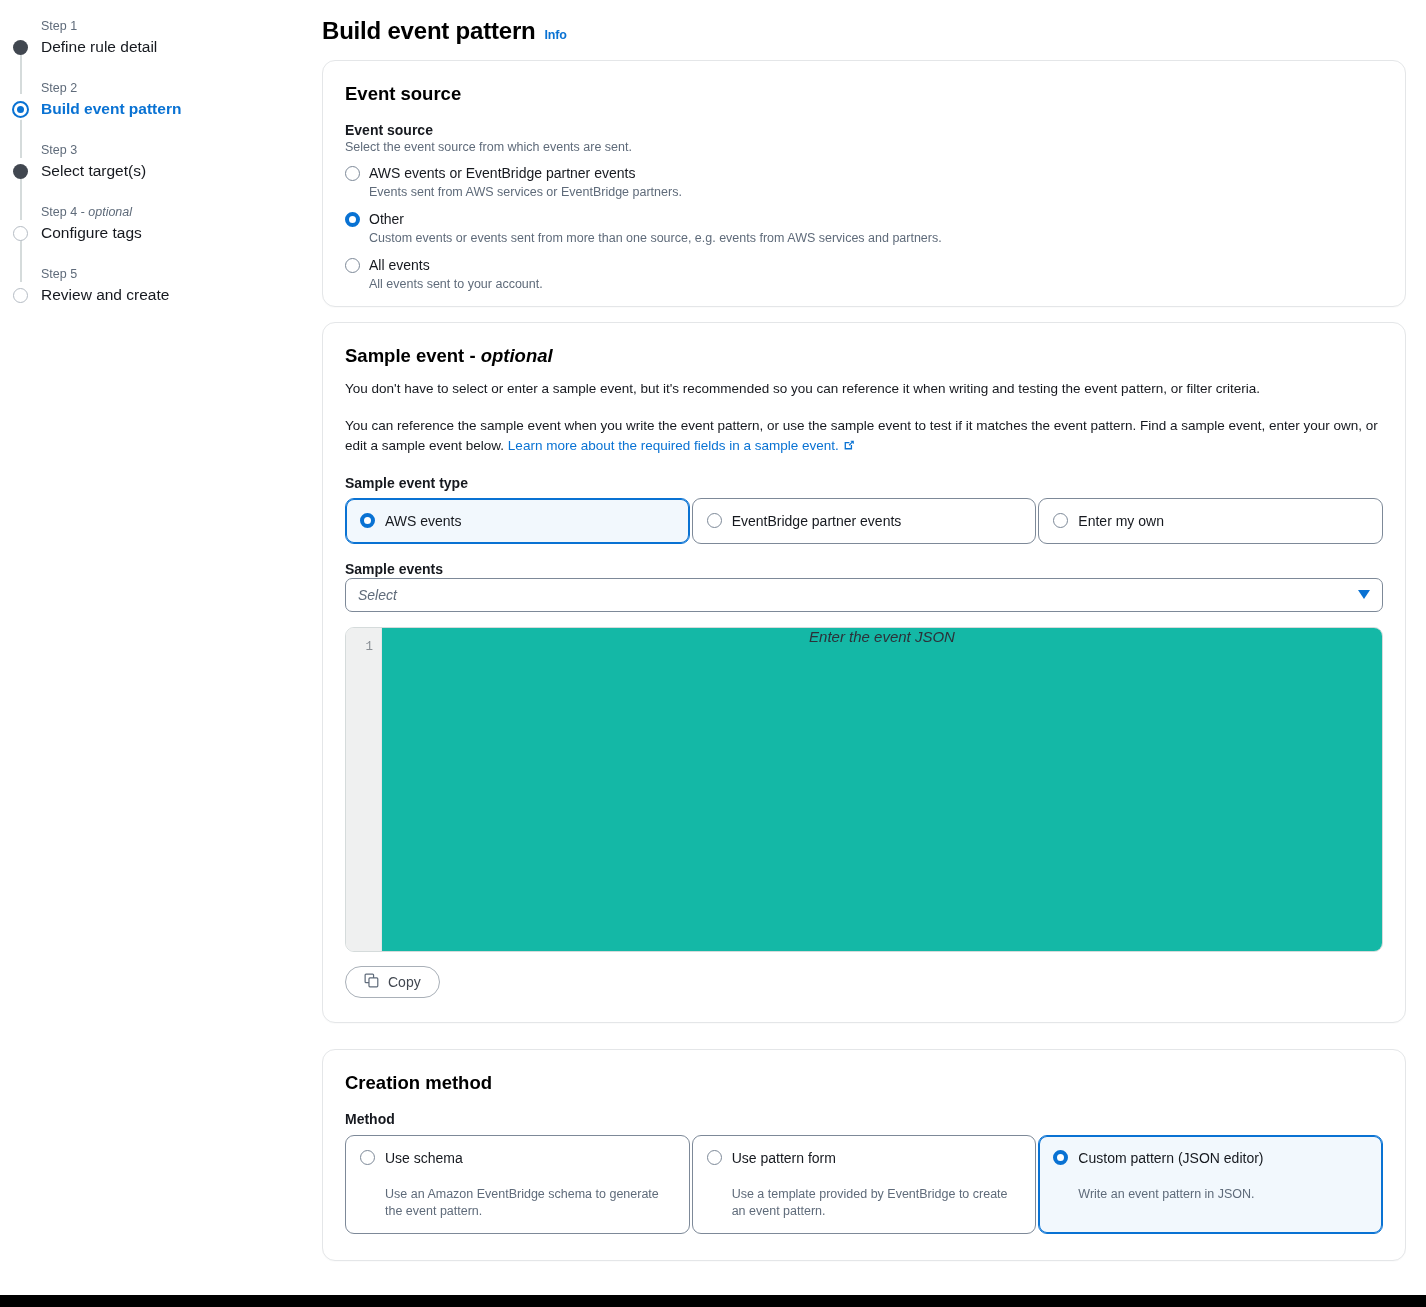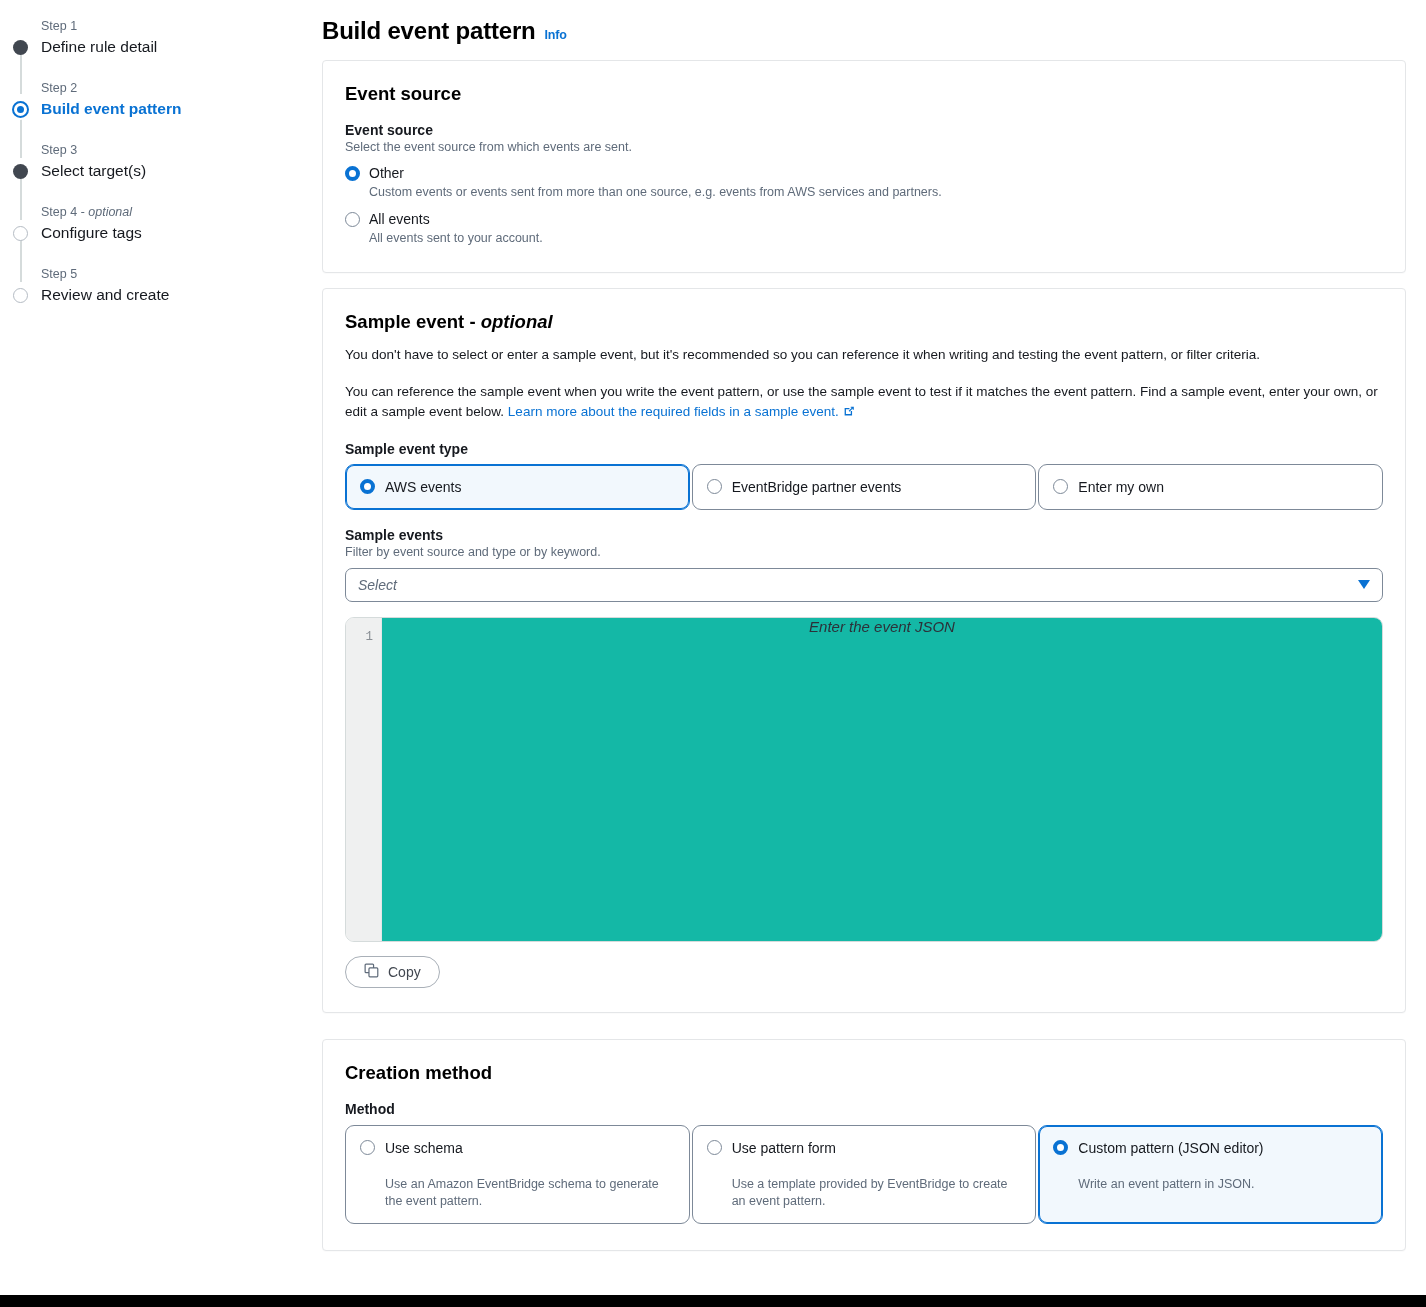--- a/index.html
+++ b/index.html
@@ -101,23 +101,23 @@
   }
   .info-link {
     font-size: 12.5px;
     font-weight: bold;
     color: #0972d3;
     cursor: pointer;
   }
 
   .card {
     border: 1px solid #e4e6e8;
-    border-radius: 4px;
-    background: #ffffff;
-    padding: 22px 22px 22px 22px;
+    border-radius: 13px;
+    background: #ffffff;
+    padding: 22px 22px 10px 22px;
     margin-top: 15px;
     box-shadow: 0 1px 1px rgba(0,0,0,0.02);
   }
   .card-h {
     font-size: 18.5px;
     font-weight: bold;
     color: #000000;
     margin: 0 0 17px 0;
   }
   .card-h .opt { font-style: italic; font-weight: bold; }
@@ -345,20 +345,27 @@
       <span>Build event pattern</span>
       <span class="info-link">Info</span>
     </div>
 
     <div class="card">
       <div class="card-h">Event source</div>
 
       <div class="field-label">Event source</div>
       <div class="field-desc">Select the event source from which events are sent.</div>
 
+      <div class="radio-row">
+        <div class="radio"></div>
+        <div class="radio-text">
+          <div class="rt">AWS events or EventBridge partner events</div>
+          <div class="rd">Events sent from AWS services or EventBridge partners.</div>
+        </div>
+      </div>
 
       <div class="radio-row">
         <div class="radio sel"></div>
         <div class="radio-text">
           <div class="rt">Other</div>
           <div class="rd">Custom events or events sent from more than one source, e.g. events from AWS services and partners.</div>
         </div>
       </div>
 
       <div class="radio-row" style="margin-bottom:0;">
@@ -395,21 +402,20 @@
           <div class="radio" style="margin-top:0;"></div>
           <div class="tl">EventBridge partner events</div>
         </div>
         <div class="tile" style="align-items:center;">
           <div class="radio" style="margin-top:0;"></div>
           <div class="tl">Enter my own</div>
         </div>
       </div>
 
       <div class="field-label" style="margin-top:17px;">Sample events</div>
-      <div class="field-desc">Filter by event source and type or by keyword.</div>
 
       <div class="select">
         <span>Select</span>
         <span class="caret"></span>
       </div>
 
       <div class="editor">
         <div class="gutter">
           <span>1</span>
         </div>

